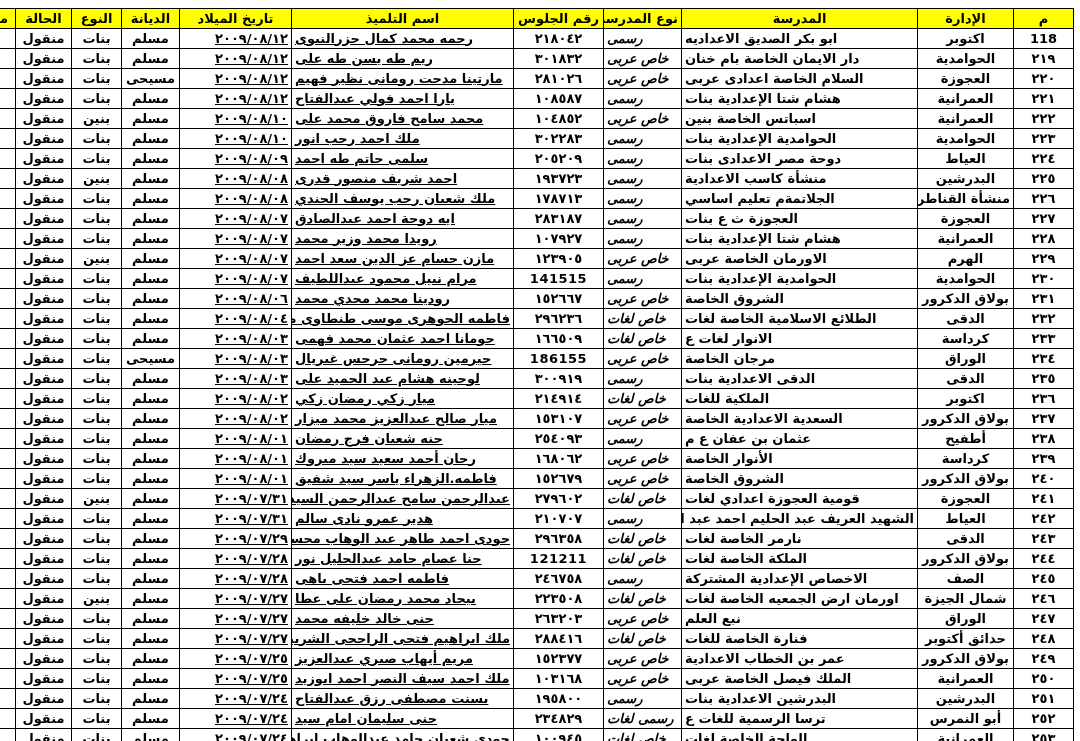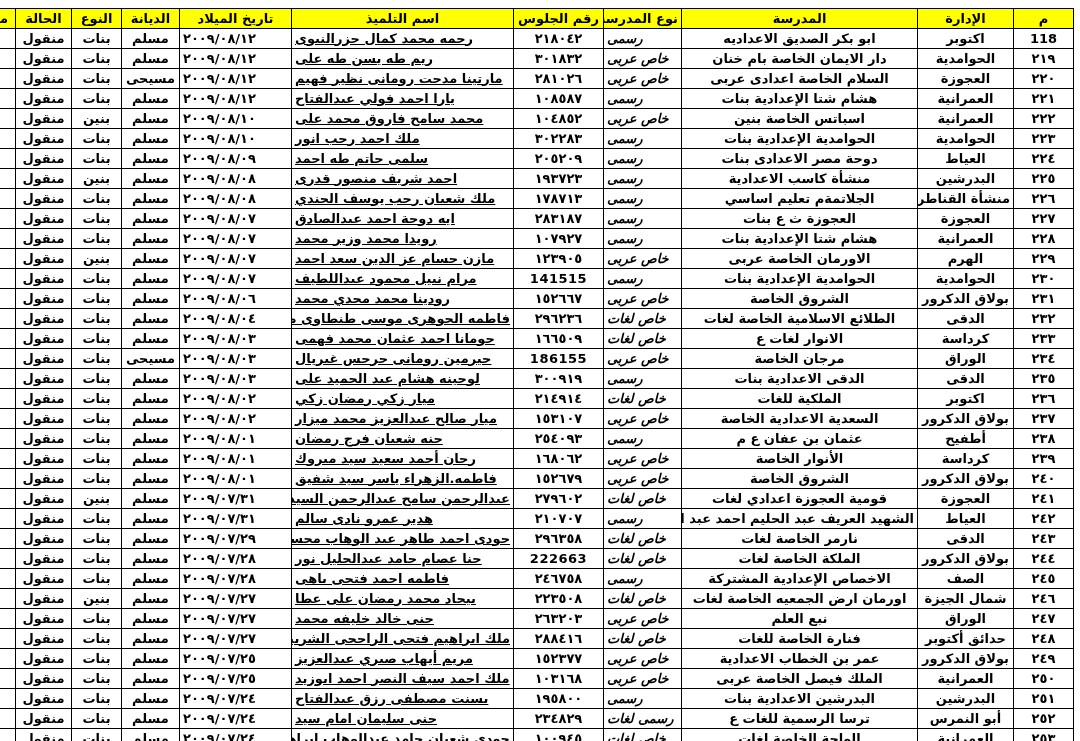--- a/index.html
+++ b/index.html
@@ -56,25 +56,25 @@
   col.c-seat        { width: 90px;  }
   col.c-student     { width: 222px; }
   col.c-birth       { width: 112px; }
   col.c-religion    { width: 58px;  }
   col.c-gender      { width: 50px;  }
   col.c-status      { width: 56px;  }
   col.c-total       { width: 58px;  }
 
   td.serial   { text-align: center; }
   td.admin    { text-align: center; }
-  td.school   { text-align: center; padding-right: 6px; }
+  td.school   { text-align: left; padding-right: 6px; }
   td.schooltype { text-align: left; font-size: 12.5px; font-style: italic; }
   td.seat     { text-align: center; letter-spacing: 0.5px; }
   td.student  { text-align: left; padding-left: 6px; text-decoration: underline; }
-  td.birth    { text-align: left; letter-spacing: 0.3px; }
+  td.birth    { text-align: right; letter-spacing: 0.3px; text-decoration: underline; }
   td.religion { text-align: center; }
   td.gender   { text-align: center; }
   td.status   { text-align: center; }
   td.total    { text-align: center; }
 
   
   td.shrink { font-size: 10px; }
   td.shrink2 { font-size: 11px; }
 </style>
 </head>
@@ -447,21 +447,21 @@
           <td class="religion">مسلم</td>
           <td class="gender">بنات</td>
           <td class="status">منقول</td>
           <td class="total">٢٨٠</td>
         </tr>
         <tr>
           <td class="serial">٢٤٤</td>
           <td class="admin">بولاق الدكرور</td>
           <td class="school">الملكة الخاصة لغات</td>
           <td class="schooltype">خاص لغات</td>
-          <td class="seat">222663</td>
+          <td class="seat">121211</td>
           <td class="student shrink2">جنا عصام حامد عبدالجليل نور</td>
           <td class="birth">٢٠٠٩/٠٧/٢٨</td>
           <td class="religion">مسلم</td>
           <td class="gender">بنات</td>
           <td class="status">منقول</td>
           <td class="total">٢٨٠</td>
         </tr>
         <tr>
           <td class="serial">٢٤٥</td>
           <td class="admin">الصف</td>

